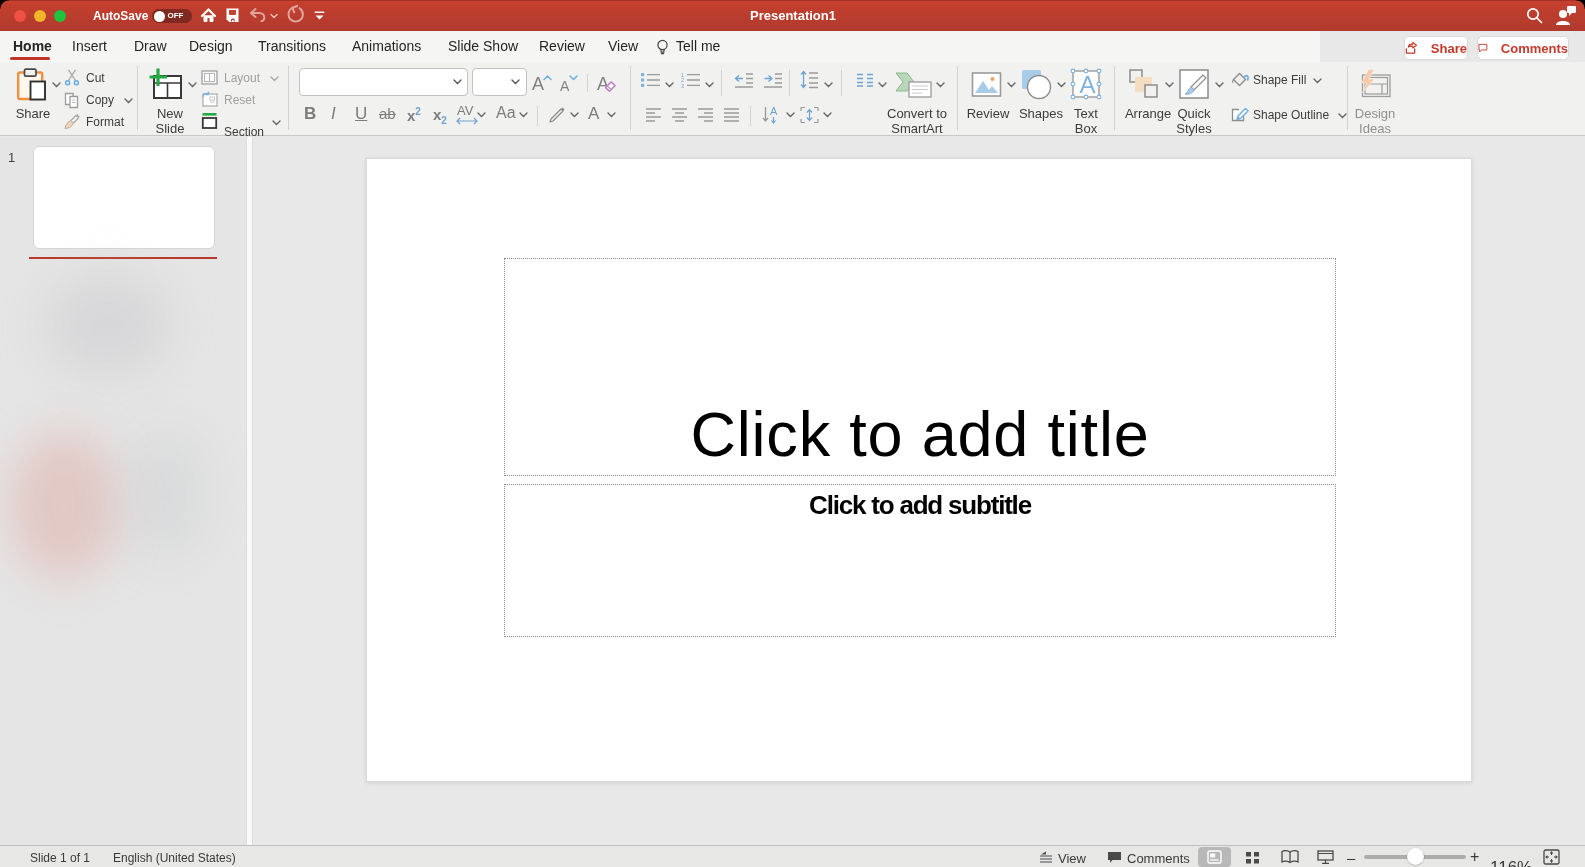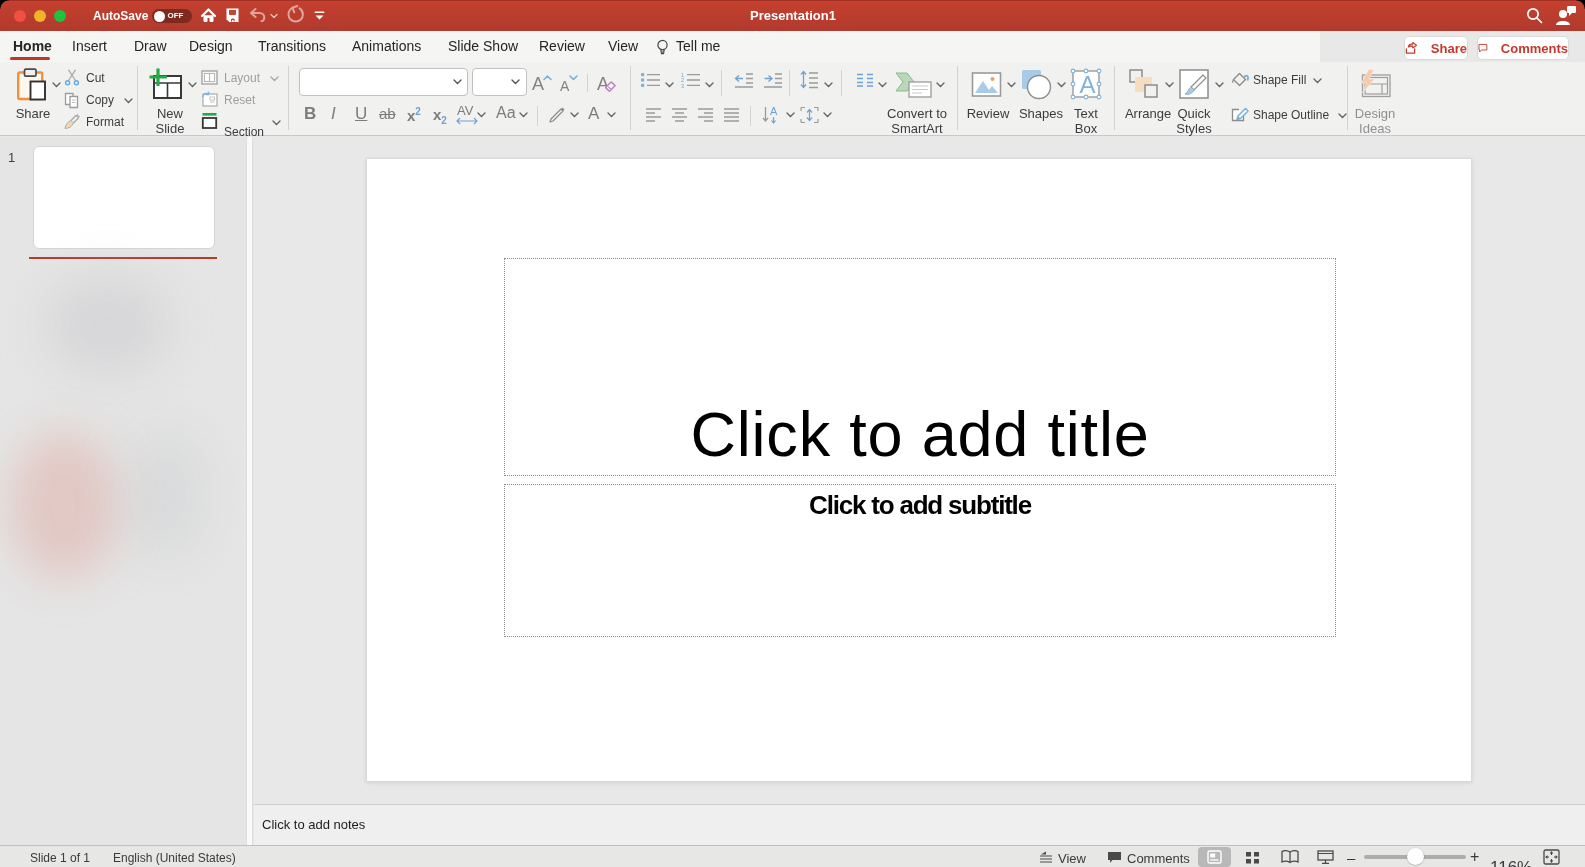--- a/index.html
+++ b/index.html
@@ -434,23 +434,20 @@
   <div id="canvas">
     <div id="slide">
       <div class="ph" id="ph-sub" style="left:137px; top:325px; width:832px; height:153px;">
         <div style="position:absolute; left:0; top:5px; width:100%; text-align:center; font-size:26px; font-weight:700; color:#000; letter-spacing:-1.2px;">Click to add subtitle</div>
       </div>
       <div class="ph" id="ph-title" style="left:137px; top:99px; width:832px; height:218px;">
         <div style="position:absolute; left:0; bottom:5px; width:100%; text-align:center; font-size:63px; color:#000; letter-spacing:0.8px;">Click to add title</div>
       </div>
     </div>
   </div>
-  <div id="notes">
-    <div style="position:absolute; left:8px; top:12px; font-size:13px; color:#1c1c1c;">Click to add notes</div>
-  </div>
 </div>
 
 <div id="statusbar">
   <div style="position:absolute; left:30px; top:5px;">Slide 1 of 1</div>
   <div style="position:absolute; left:113px; top:5px;">English (United States)</div>
   <svg class="abs" style="left:1039px; top:5px;" width="14" height="12" viewBox="0 0 14 12">
     <path d="M1 11 H13 M1 8 H13 M1 5 H13" stroke="#4a4a4a" stroke-width="1.2"></path>
     <path d="M2 3.5 L7 0.5 L7 3.5 Z" fill="#4a4a4a"></path>
   </svg>
   <div style="position:absolute; left:1058px; top:5px; font-size:13px;">View</div>

